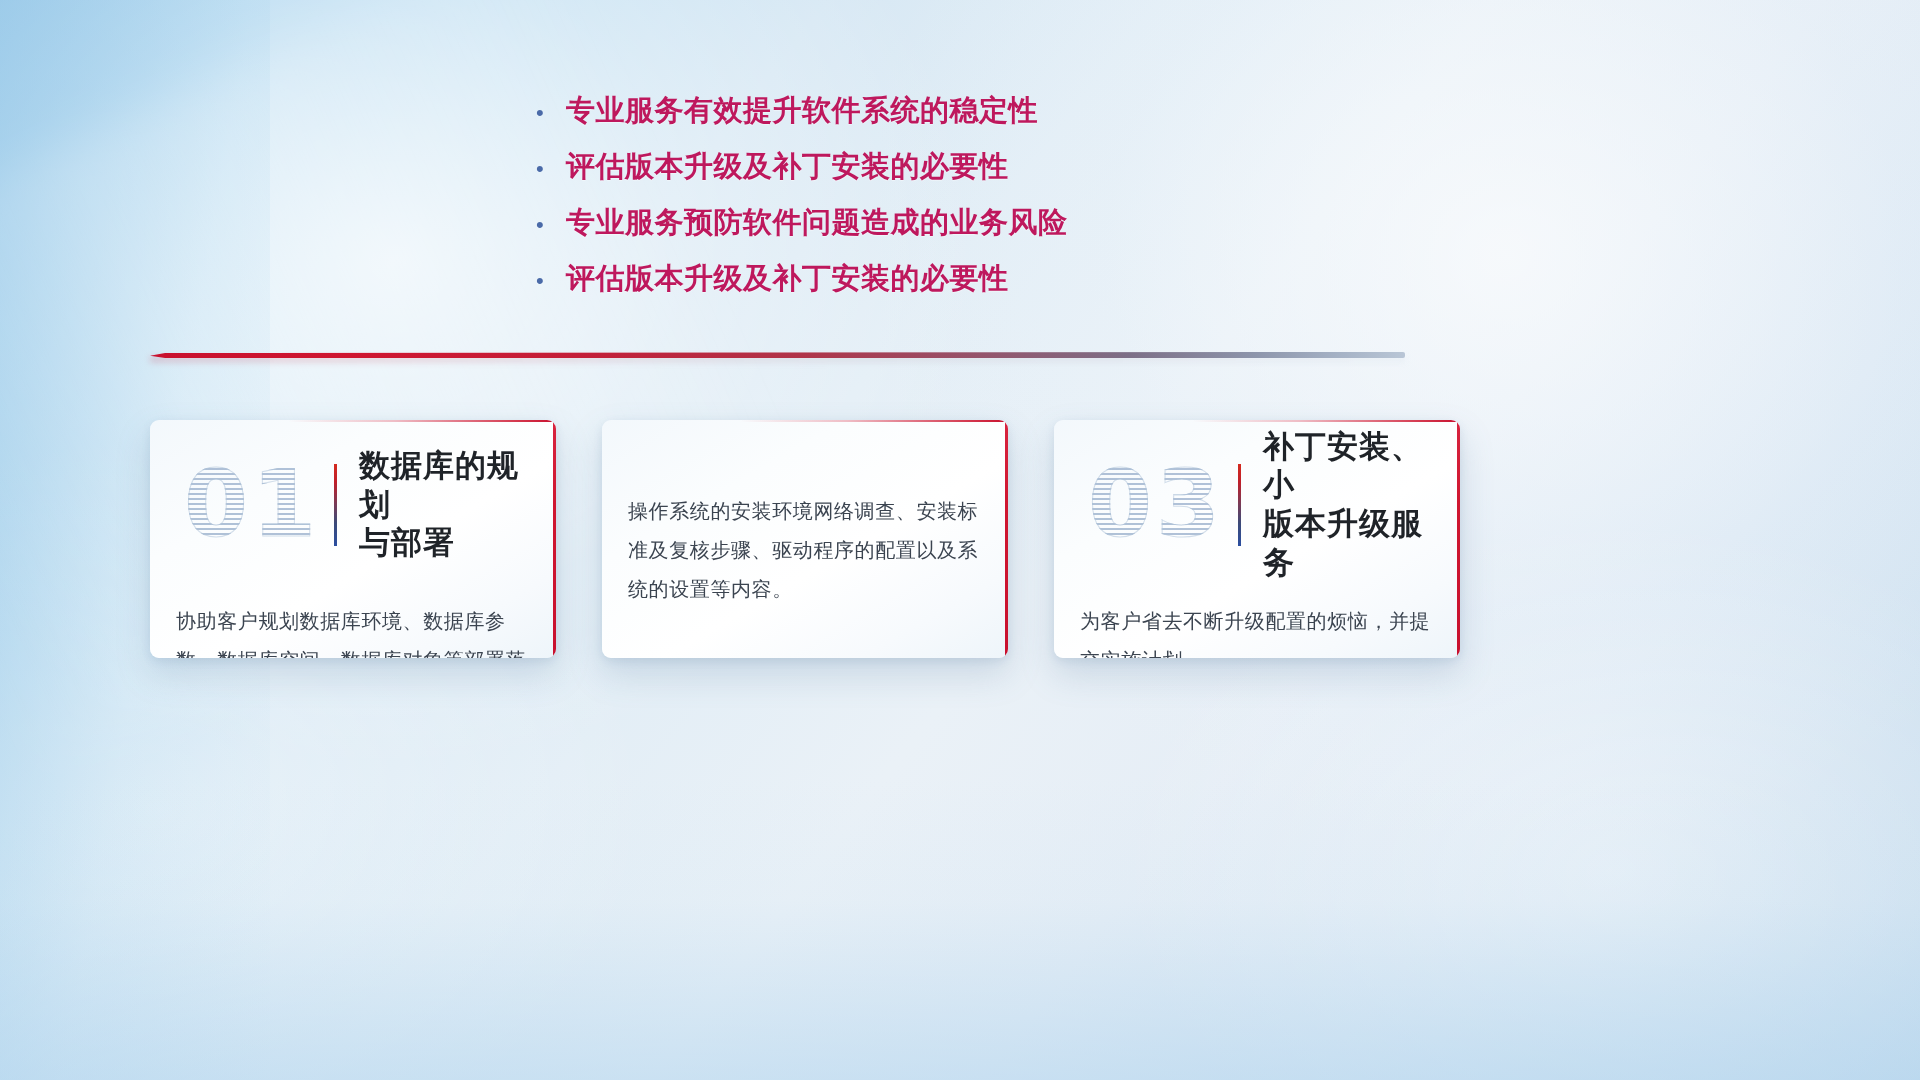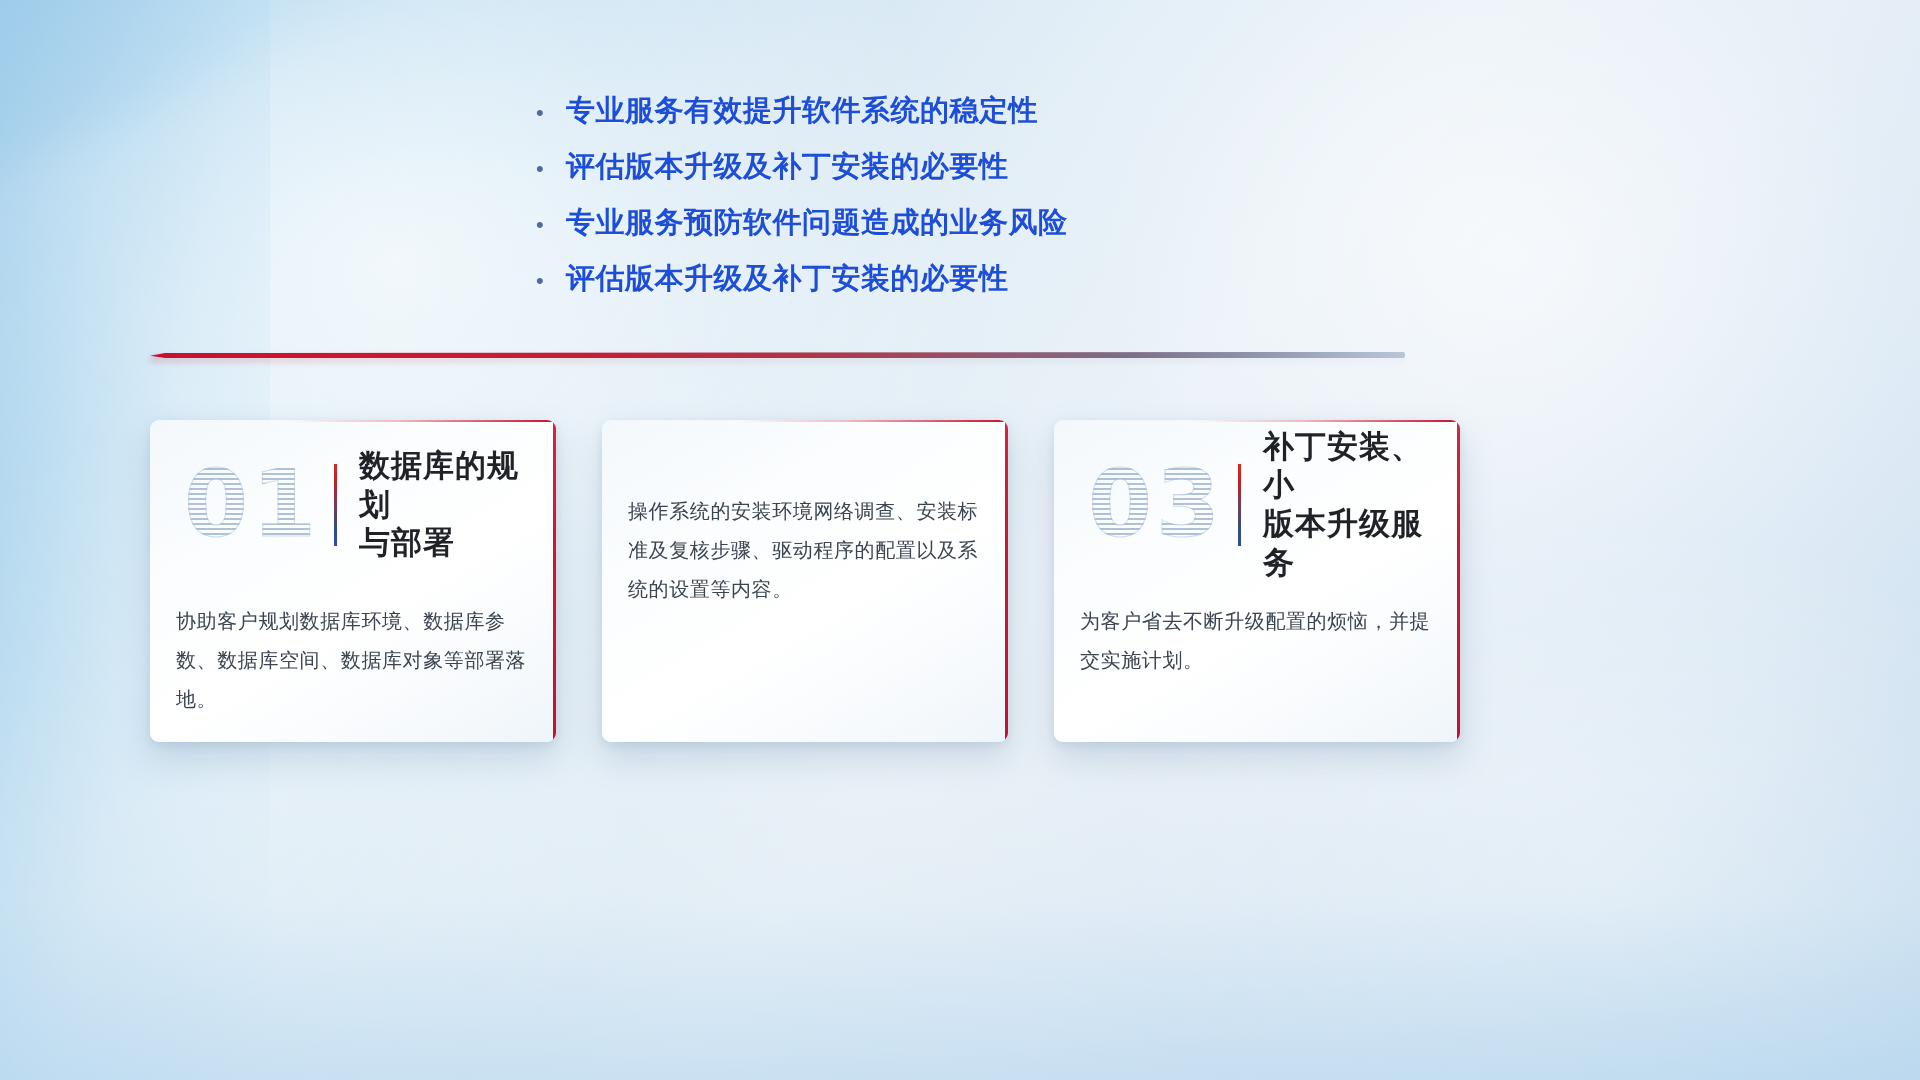--- a/index.html
+++ b/index.html
@@ -57,21 +57,21 @@
     display:flex;align-items:baseline;
     margin-bottom:19px;
   }
   .bullet-dot{
     width:30px;flex:0 0 30px;
     color:#4a6aa8;font-size:22px;line-height:1;
     text-align:left;
   }
   .bullet-text{
     font-size:29px;line-height:1.28;
-    color:#1d4ed8;
+    color:#be185d;
     letter-spacing:.5px;
     font-weight:600;
     text-shadow:0 1px 1px rgba(255,255,255,.45);
   }
 
   
   .divider-wrap{
     position:absolute;left:150px;top:348px;width:1255px;height:14px;
   }
   .divider{
@@ -88,21 +88,21 @@
     filter:blur(3px);
   }
 
   
   .cards{
     position:absolute;left:150px;top:420px;width:1310px;height:330px;
     display:flex;gap:46px;
   }
   .card{
     position:relative;
-    width:406px;height:322px;
+    width:406px;height:238px;
     border-radius:9px;
     background:linear-gradient(150deg,#f3f8fc 0%, #fbfdfe 30%, #ffffff 58%, #f7fafd 82%, #eef5fa 100%);
     box-shadow:0 16px 34px rgba(86,122,160,.22), 0 3px 9px rgba(90,125,165,.14);
     overflow:hidden;
   }
   .card-edge-right{
     position:absolute;right:0;top:0;width:3px;height:100%;
     background:linear-gradient(to bottom,#d8243f 0%, #cf1630 35%, #c8102e 100%);
   }
   .card-edge-top{

